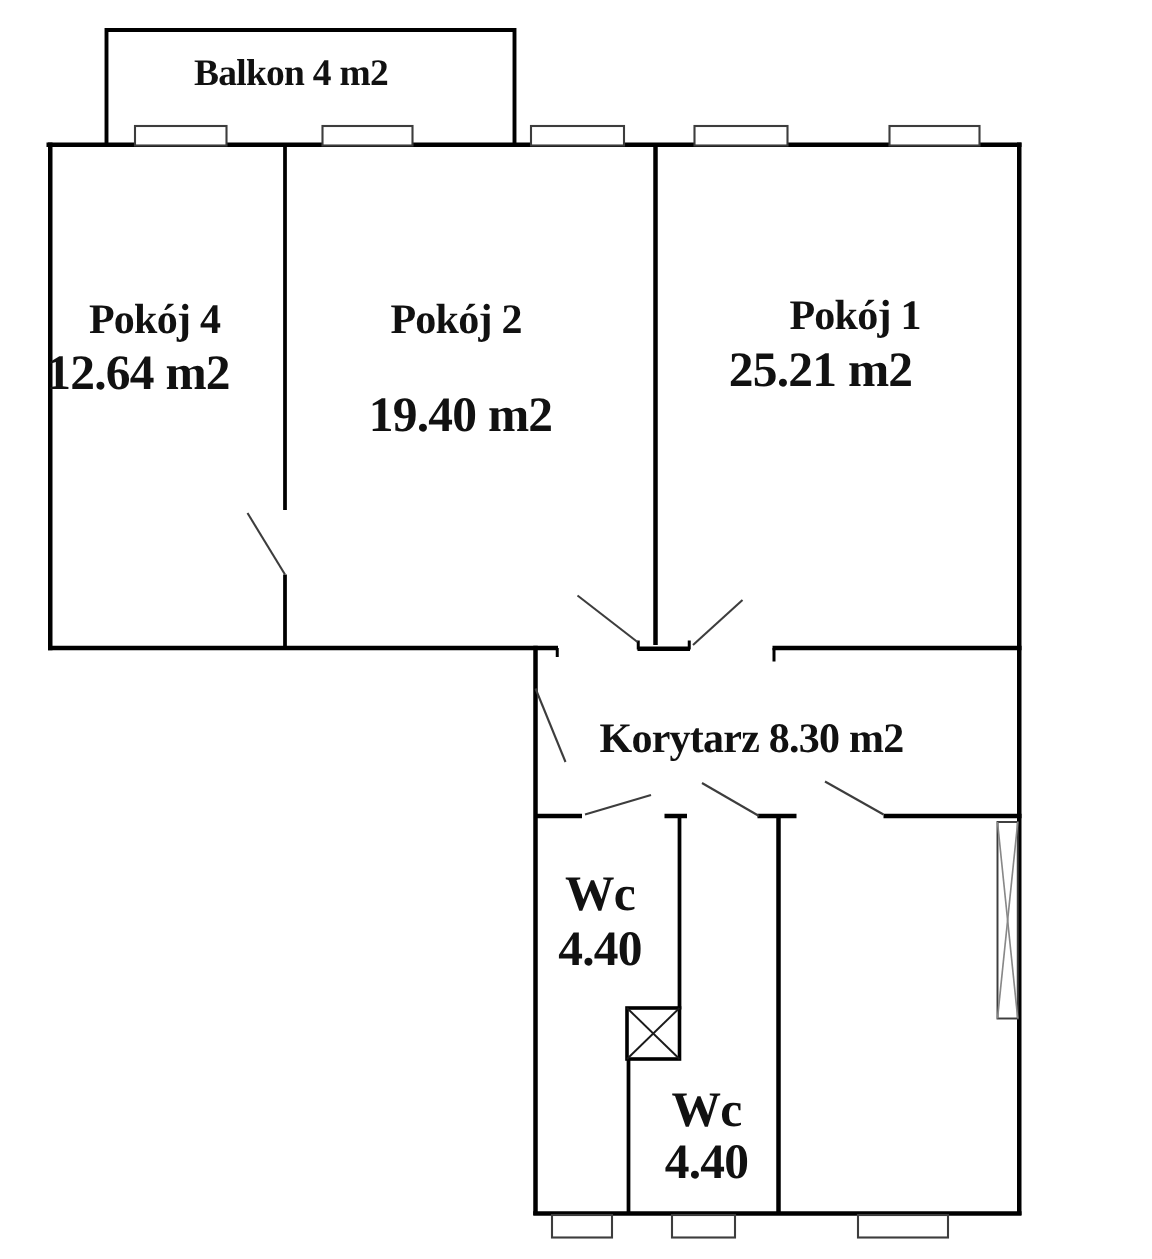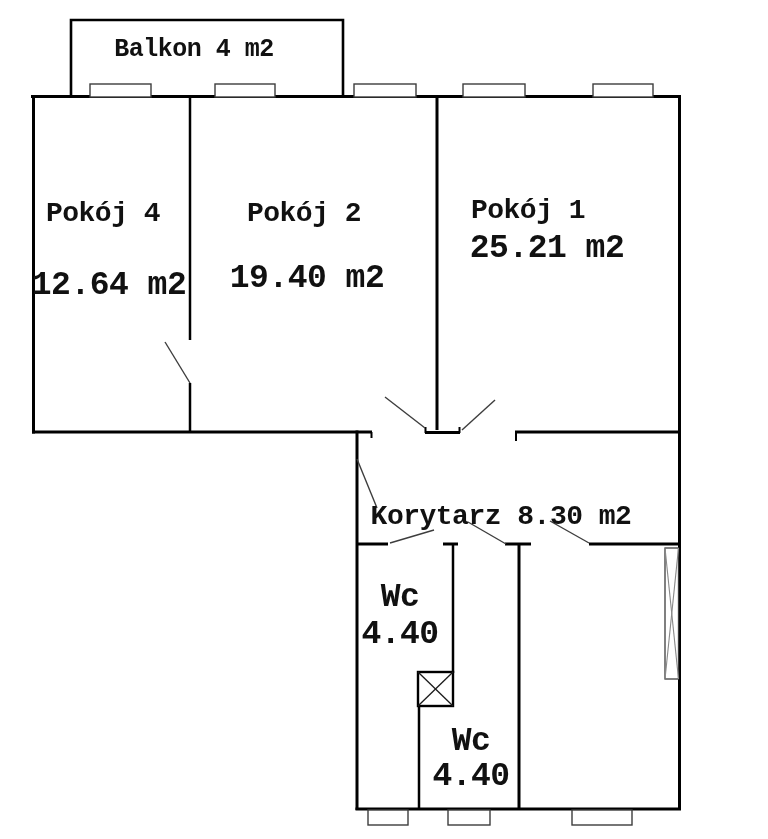--- a/index.html
+++ b/index.html
@@ -1,20 +1,20 @@
 <!DOCTYPE html>
 <html><head>
 <meta charset="utf-8">
 <style>
   html,body{margin:0;padding:0;background:#fff;}
   .stage{
     position:relative;
     width:768px;height:839px;
     background:#fff;
-    font-family:Liberation Mono, monospace;
+    font-family:Liberation Serif, serif;
     overflow:hidden;
   }
   svg{position:absolute;left:0;top:0;}
   .lbl{
     position:absolute;
     transform:translate(-50%,-50%);
     font-weight:700;
     color:#111;
     white-space:nowrap;
     line-height:1;
@@ -101,29 +101,29 @@
     <g>
       <rect x="418" y="672" width="35" height="34" fill="#fff" stroke="#000" stroke-width="2.4"></rect>
       <line x1="418" y1="672" x2="453" y2="706" stroke="#1a1a1a" stroke-width="1.3"></line>
       <line x1="453" y1="672" x2="418" y2="706" stroke="#1a1a1a" stroke-width="1.3"></line>
     </g>
   </svg>
 
   <div class="lbl balkon" style="left:194px;top:49px;">Balkon 4 m2</div>
 
   <div class="lbl name" style="left:103px;top:214px;">Pokój 4</div>
-  <div class="lbl area" style="left:109px;top:250px;margin-top:35px;">12.64 m2</div>
+  <div class="lbl area" style="left:92px;top:250px;">12.64 m2</div>
 
   <div class="lbl name" style="left:304px;top:214px;">Pokój 2</div>
   <div class="lbl area" style="left:307px;top:250px;margin-top:28px;">19.40 m2</div>
 
-  <div class="lbl name" style="left:528px;top:211px;">Pokój 1</div>
+  <div class="lbl name" style="left:570px;top:211px;">Pokój 1</div>
   <div class="lbl area" style="left:547px;top:248px;">25.21 m2</div>
 
-  <div class="lbl koryt" style="left:501px;top:517px;">Korytarz 8.30 m2</div>
+  <div class="lbl koryt" style="left:501px;top:493px;">Korytarz 8.30 m2</div>
 
   <div class="lbl wcname" style="left:400px;top:597px;">Wc</div>
   <div class="lbl area" style="left:400px;top:634px;">4.40</div>
 
   <div class="lbl wcname" style="left:471px;top:741px;">Wc</div>
   <div class="lbl area" style="left:471px;top:776px;">4.40</div>
 
 
 </div>
 

